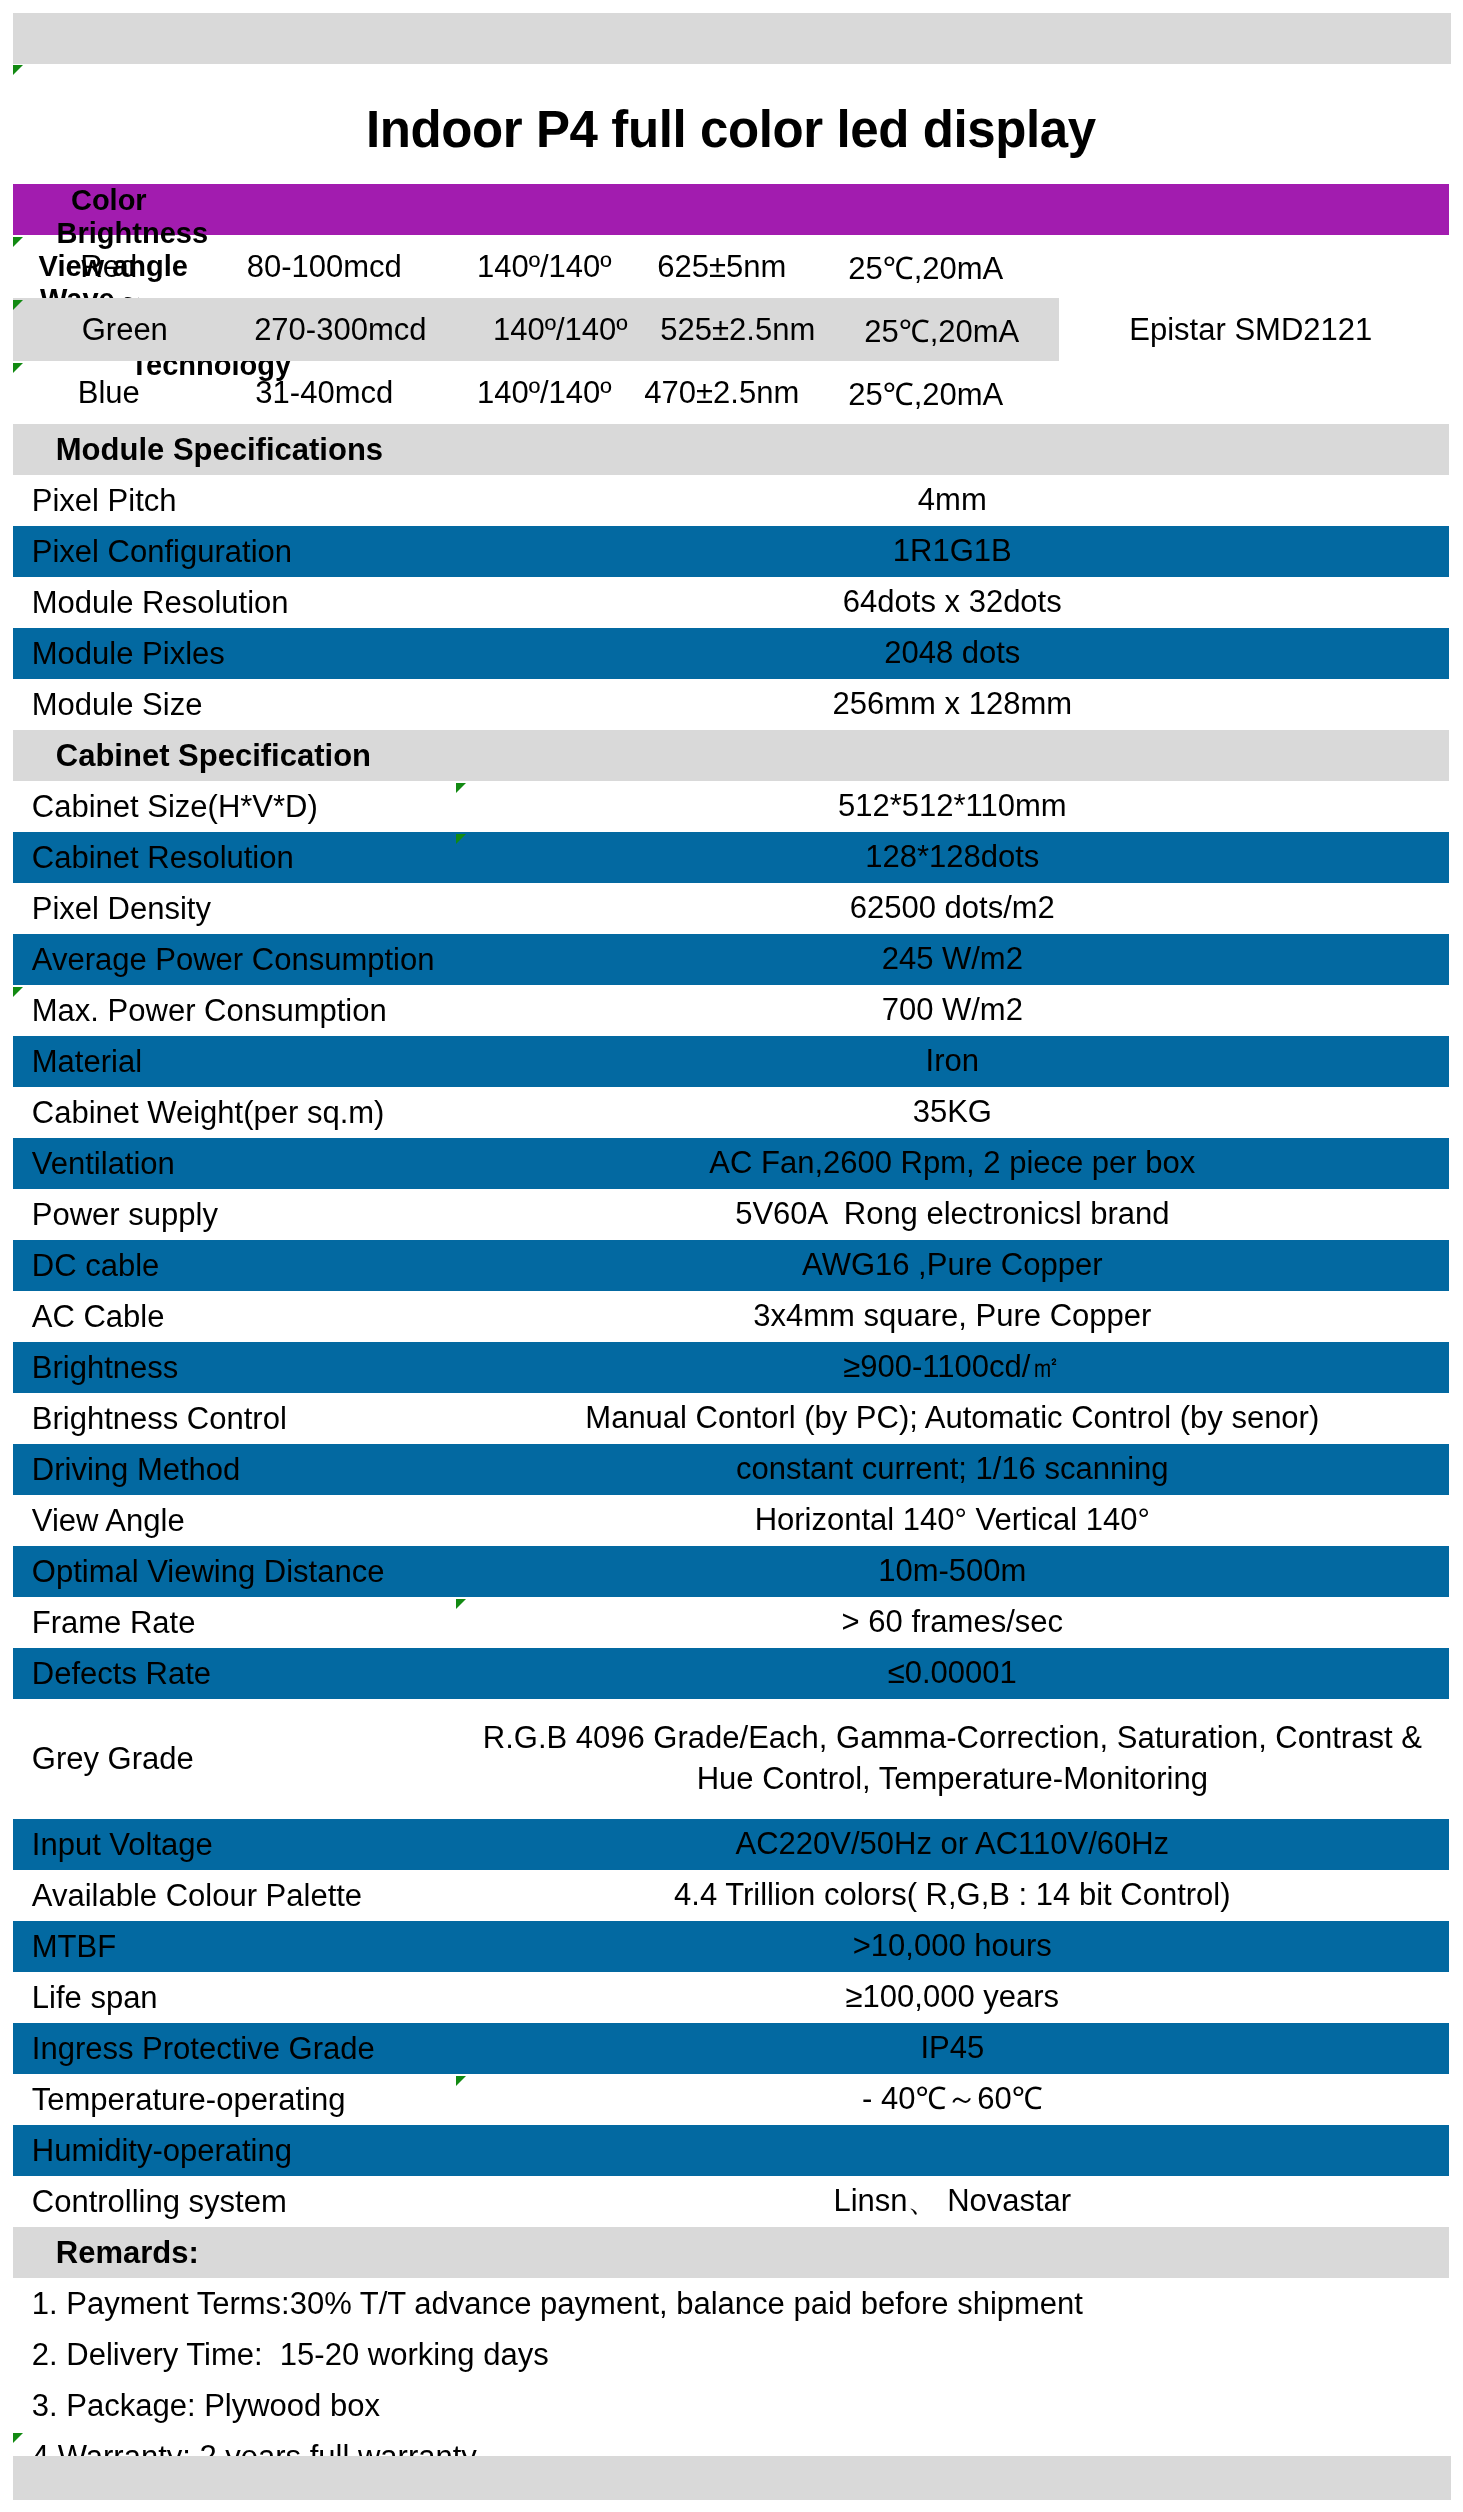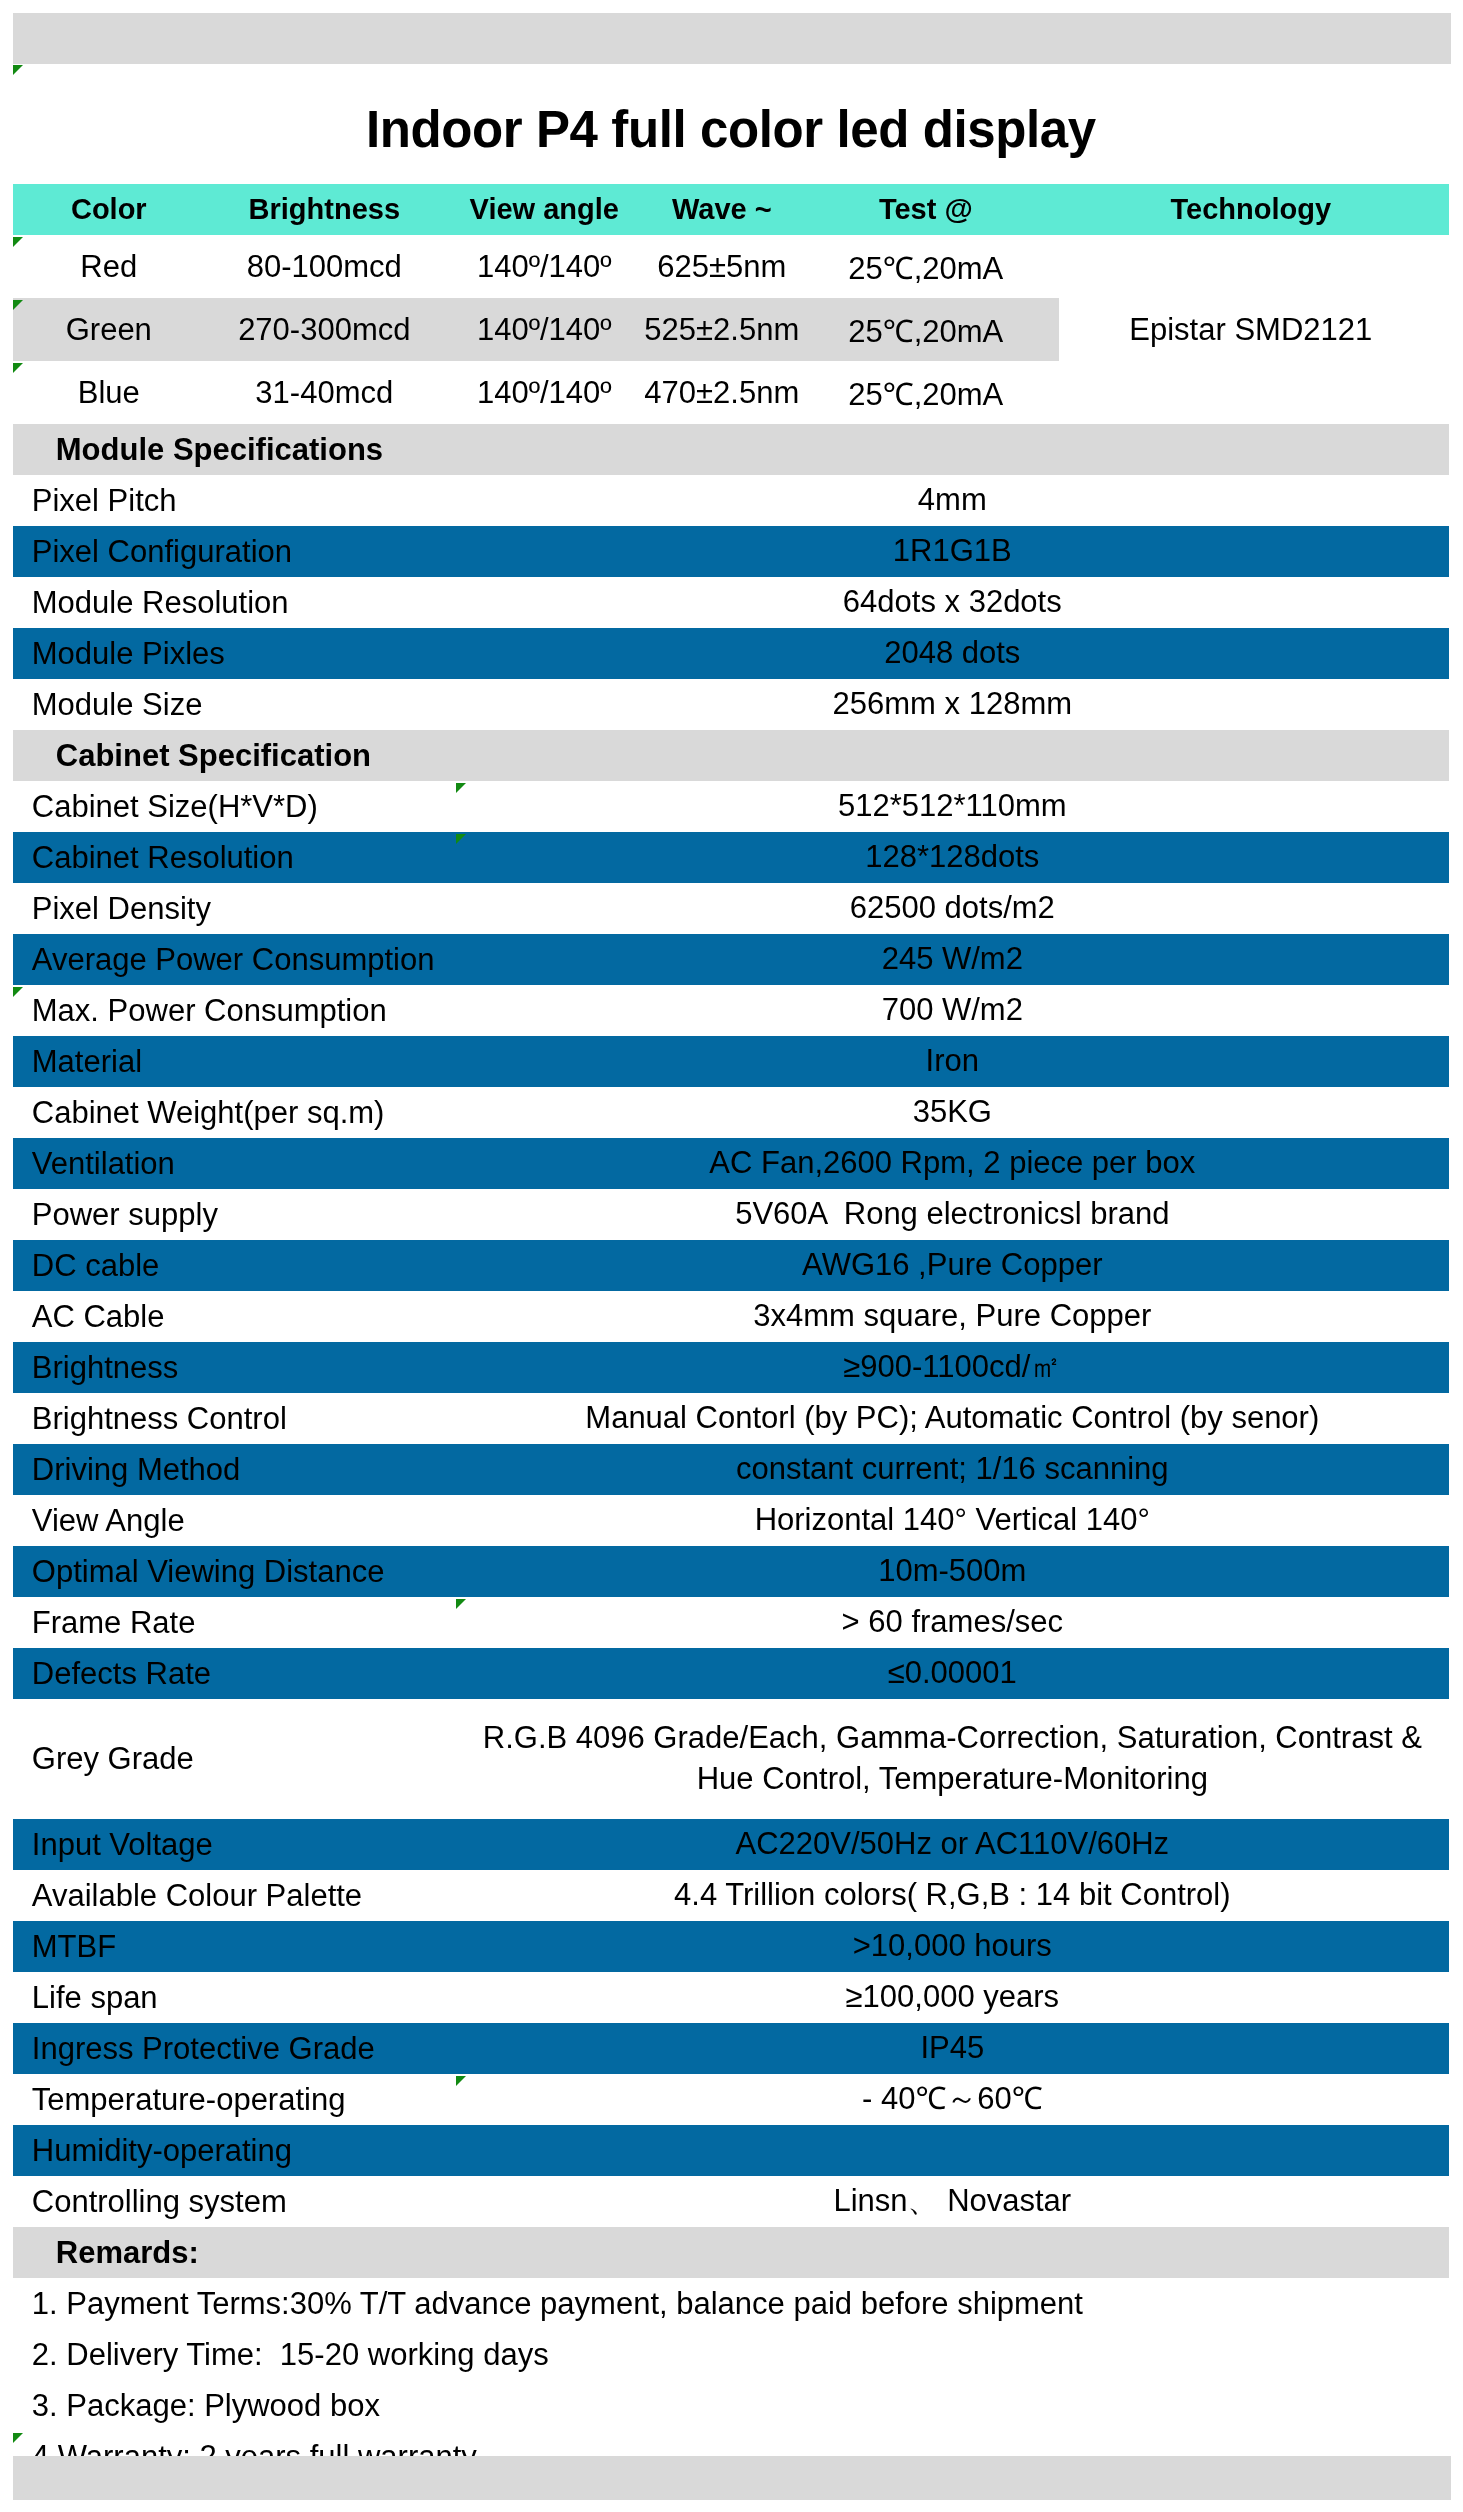--- a/index.html
+++ b/index.html
@@ -18,23 +18,23 @@
   #title-block{position:relative;height:120px;display:flex;align-items:center;justify-content:center;}
   #page-title{font-size:51px;font-weight:bold;letter-spacing:-0.4px;margin-top:10px;}
   
   .cmark{position:absolute;width:0;height:0;top:1.7px;
          border-top:10.2px solid #128a12;border-right:10.2px solid transparent;}
   .cmark.at-left{left:0;}
   .cmark.at-value{left:443px;}
   
   #led-table{position:relative;}
   .lrow{display:flex;position:relative;}
-  .lrow.hdr{height:51px;background:#5eead4;font-weight:bold;font-size:29px;}
+  .lrow.hdr{height:51px;background:#a21caf;font-weight:bold;font-size:29px;flex-direction:column;}
   .lrow.crow{height:63px;font-size:31px;}
-  .lrow.crow.shaded{background:linear-gradient(to right,#d9d9d9 0px,#d9d9d9 1046px,#ffffff 1046px);}
+  .lrow.crow.shaded{background:linear-gradient(to right,#d9d9d9 0px,#d9d9d9 1046px,#ffffff 1046px);padding-left:16px;}
   .lcell{display:flex;align-items:center;justify-content:center;text-align:center;white-space:pre;}
   .lc0{width:192px;}.lc1{width:239px;}.lc2{width:201px;}.lc3{width:154px;}.lc4{width:254px;}.lc5{width:396px;}
   #tech-cell{position:absolute;left:1040px;top:51px;width:396px;height:189px;
              display:flex;align-items:center;justify-content:center;font-size:31px;}
   
   .srow{display:flex;position:relative;height:51px;align-items:center;font-size:31px;}
   .srow.tall{height:120px;}
   .srow.shaded{background:#0369a1;}
   .srow.section{font-weight:bold;background:#d9d9d9;padding-left:24px;}
   .slabel{width:443px;padding-left:19px;box-sizing:border-box;flex:none;white-space:pre;}

